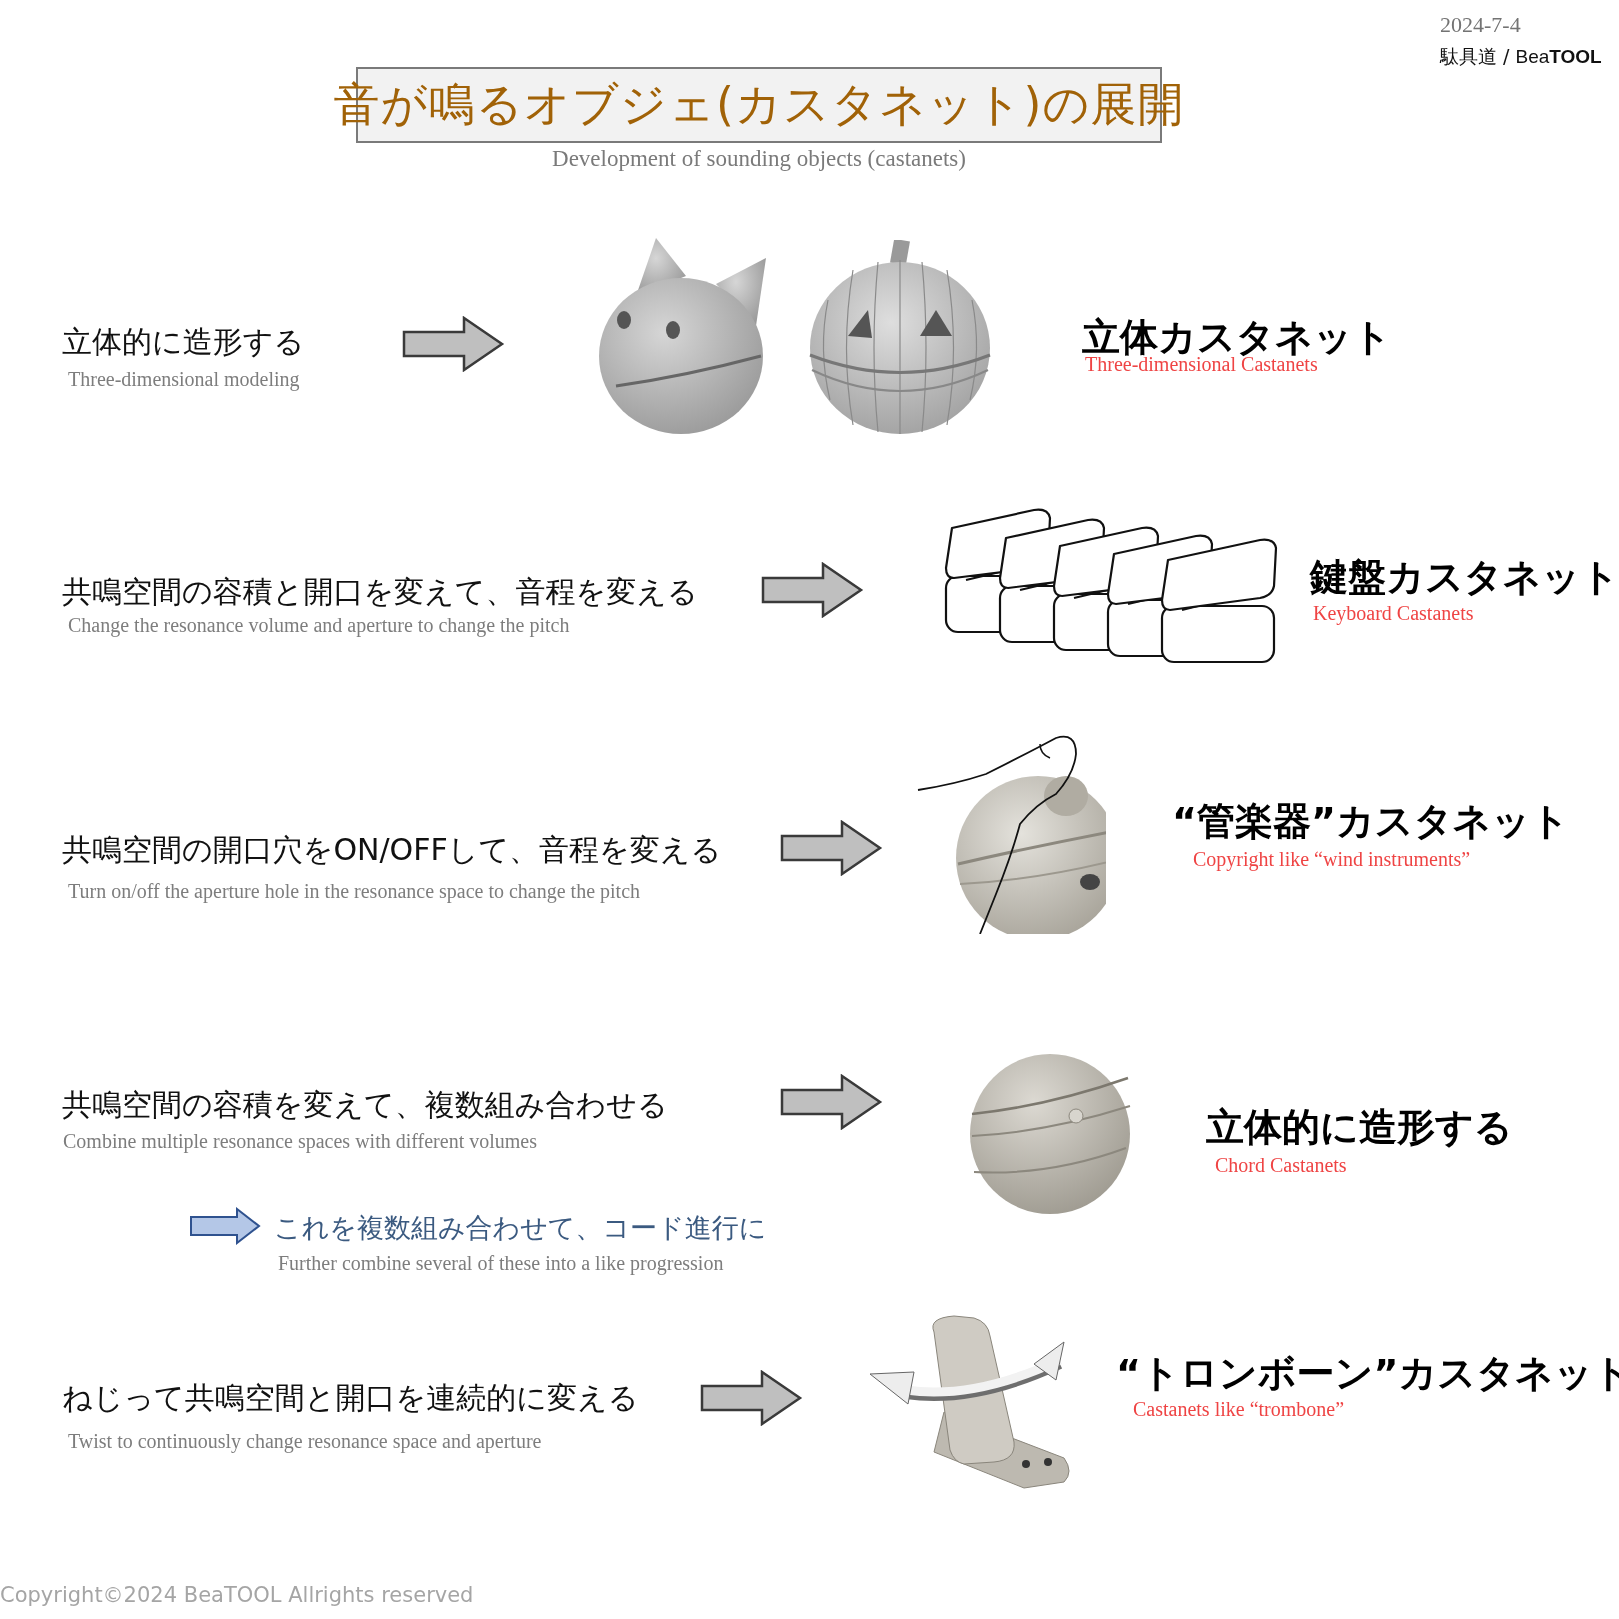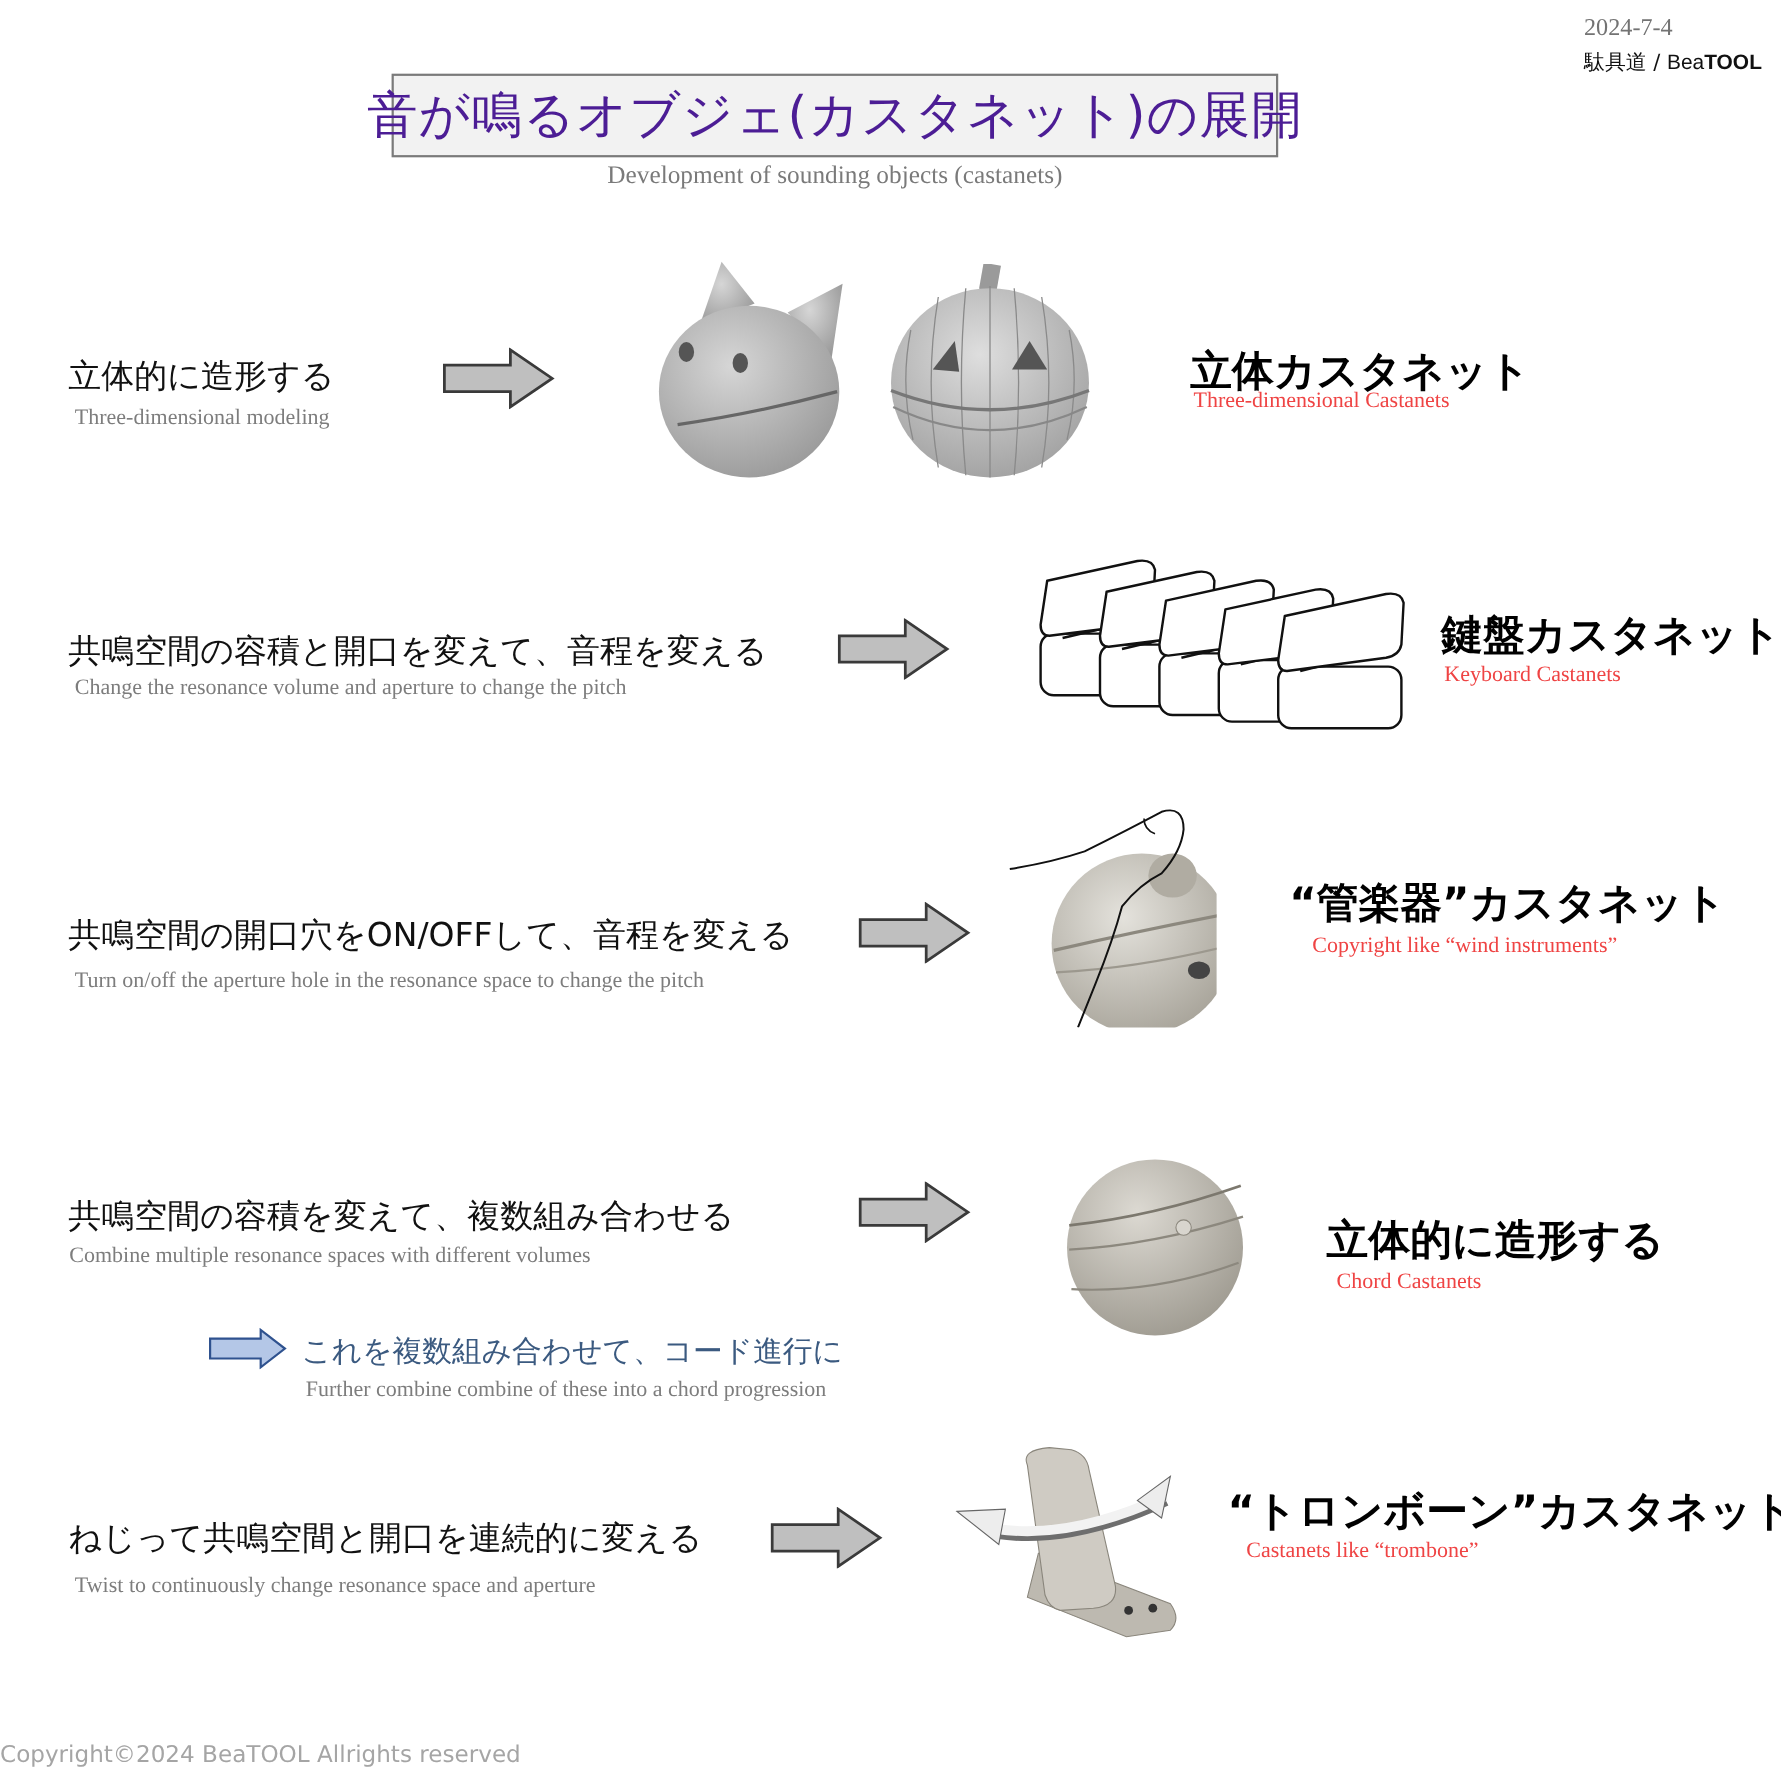--- a/index.html
+++ b/index.html
@@ -3,21 +3,21 @@
 <meta charset="utf-8">
 <style>
   html, body { margin:0; padding:0; background:#ffffff; }
   body { width:1619px; height:1619px; position:relative; overflow:hidden; font-family:"DejaVu Sans", sans-serif; color:#111; }
   .abs { position:absolute; }
   .date { left:1440px; top:12px; font-family:"Liberation Serif", serif; font-size:22px; color:#737373; }
   .org { left:1440px; top:44px; font-size:19px; color:#111; font-family:"DejaVu Sans", sans-serif; }
   .org b { font-family:"Liberation Sans", sans-serif; font-weight:700; }
   .org .bea { font-family:"Liberation Sans", sans-serif; }
   .title-box { left:356px; top:67px; width:806px; height:76px; background:#f2f2f2; border:2px solid #7a7a7a; box-sizing:border-box; display:flex; align-items:center; justify-content:center; }
-  .title-text { font-size:46px; color:#4c1d95; letter-spacing:1px; white-space:nowrap; }
+  .title-text { font-size:46px; color:#a16207; letter-spacing:1px; white-space:nowrap; }
   .subtitle { left:356px; top:146px; width:806px; text-align:center; font-family:"Liberation Serif", serif; font-size:23px; color:#7a7a7a; }
   .jp { font-size:30px; color:#111; white-space:nowrap; }
   .en { font-family:"Liberation Serif", serif; font-size:20px; color:#7d7d7d; white-space:nowrap; }
   .name-jp { font-size:38px; font-weight:bold; color:#000; white-space:nowrap; font-family:"DejaVu Sans", sans-serif; }
   .name-en { font-family:"Liberation Serif", serif; font-size:20px; color:#ef4444; white-space:nowrap; }
   .arrow svg { display:block; }
   .sub-jp { font-size:27px; color:#3b5a80; white-space:nowrap; }
   .copyright { left:0; width:1619px; top:1583px; text-align:left; font-size:21px; color:#a5a5a5; font-family:"DejaVu Sans", sans-serif; }
 </style>
 </head>
@@ -158,21 +158,21 @@
 </div>
 <div class="abs name-jp" style="left:1206px;top:1102px;">立体的に造形する</div>
 <div class="abs name-en" style="left:1215px;top:1154px;">Chord Castanets</div>
 
 <div class="abs arrow" style="left:189px;top:1207px;">
   <svg width="72" height="38" viewBox="0 0 72 38">
       <polygon points="2,10 48,10 48,2 70,19 48,36 48,28 2,28" fill="#b4c7e7" stroke="#2f528f" stroke-width="2"></polygon>
     </svg>
 </div>
 <div class="abs sub-jp" style="left:274px;top:1210px;">これを複数組み合わせて、コード進行に</div>
-<div class="abs en" style="left:278px;top:1252px;">Further combine combine of these into a chord progression</div>
+<div class="abs en" style="left:278px;top:1252px;">Further combine several of these into a like progression</div>
 
 <div class="abs jp" style="left:62px;top:1378px;">ねじって共鳴空間と開口を連続的に変える</div>
 <div class="abs en" style="left:68px;top:1430px;">Twist to continuously change resonance space and aperture</div>
 <div class="abs arrow" style="left:700px;top:1370px;">
   <svg width="104" height="56" viewBox="0 0 104 56">
       <polygon points="2,16 62,16 62,2 100,28 62,54 62,40 2,40" fill="#bfbfbf" stroke="#3a3a3a" stroke-width="2.5"></polygon>
     </svg>
 </div>
 <div class="abs" style="left:864px;top:1312px;">
   <svg width="210" height="180" viewBox="0 0 210 180">

